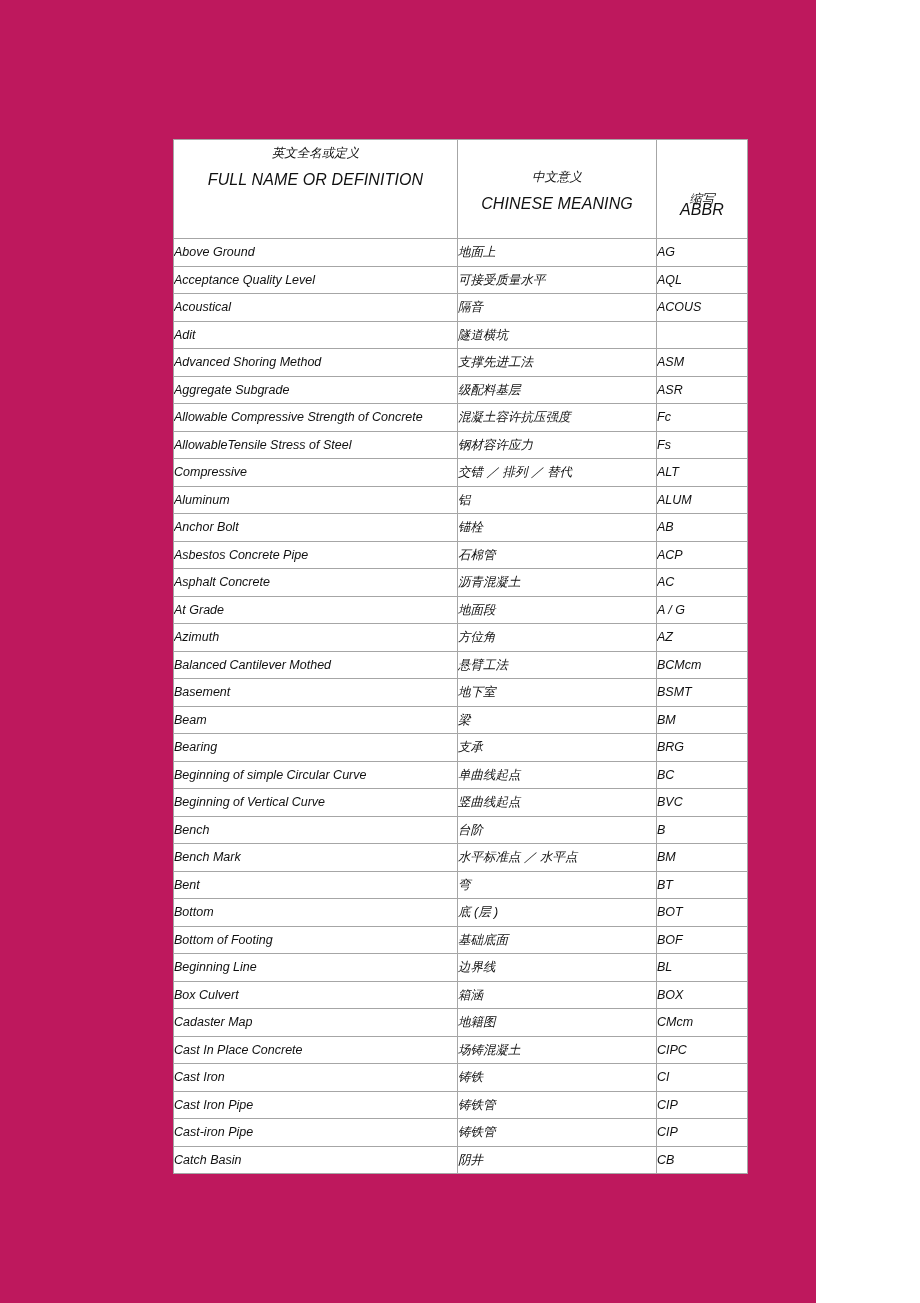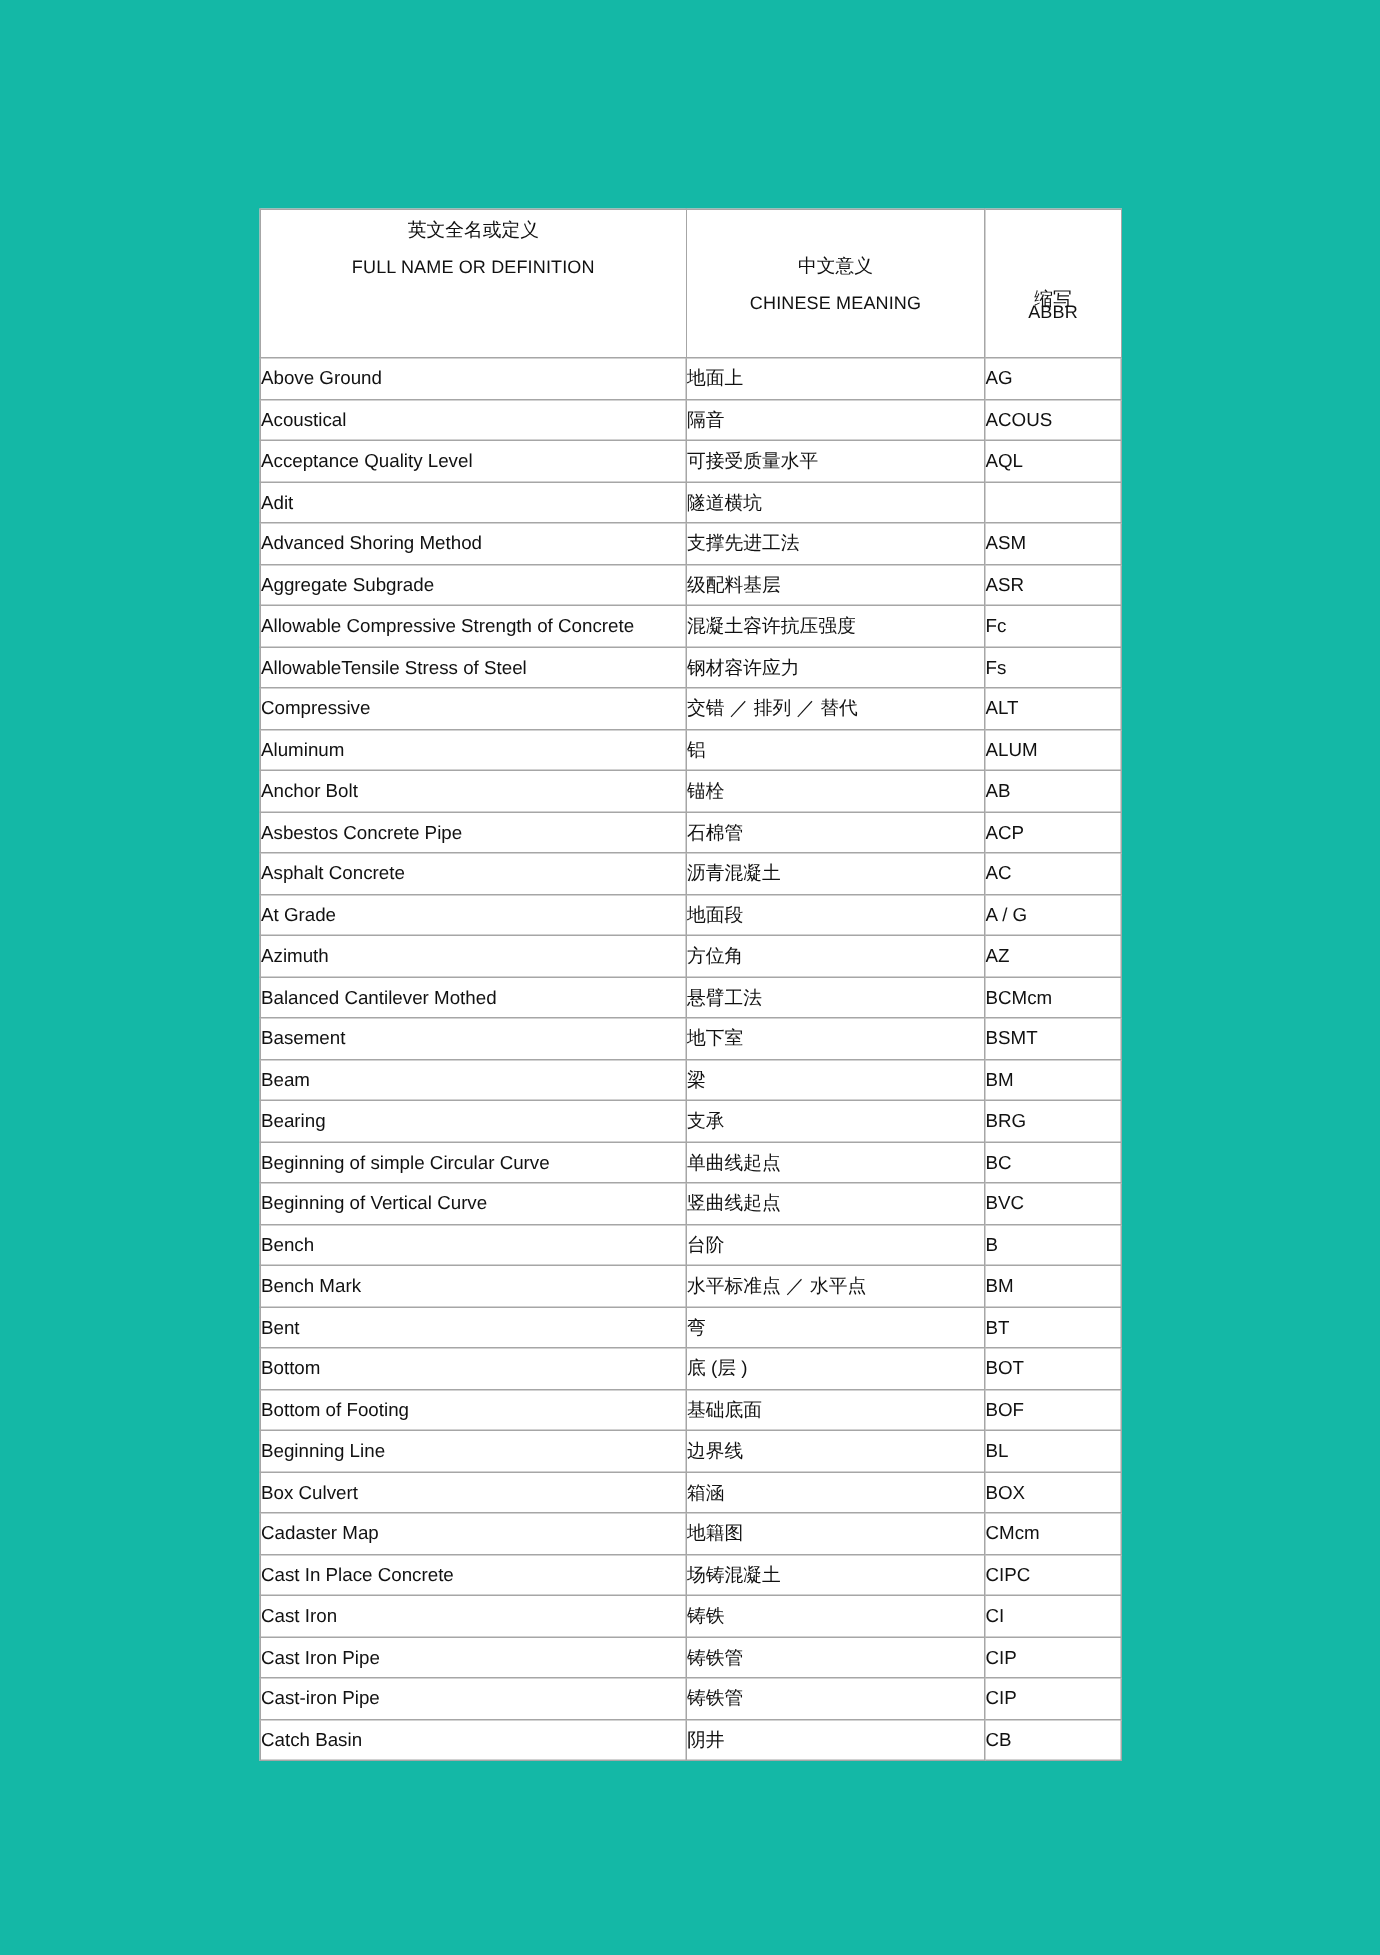--- a/index.html
+++ b/index.html
@@ -11,23 +11,24 @@
     width: 920px;
     height: 1303px;
     background: #ffffff;
     font-family: "Liberation Sans", "DejaVu Sans", sans-serif;
     color: #111111;
     overflow: hidden;
   }
 
   #page {
     position: relative;
-    width: 920px;
+    width: 816px;
     height: 1303px;
-    background: #14b8a6;
+    background: #be185d;
+    font-style: italic;
   }
 
   
   #abbr-table {
     position: absolute;
     left: 173px;
     top: 139px;
     width: 574px;
     border-collapse: collapse;
     table-layout: fixed;
@@ -57,21 +58,21 @@
     position: absolute;
     left: 0;
     right: 0;
     text-align: center;
     line-height: 1.0;
   }
   .hdr-zh {
     font-size: 12.5px;
   }
   .hdr-en {
-    font-size: 12px;
+    font-size: 16px;
     letter-spacing: 0.1px;
   }
 
   
   .hdr-c1 .hdr-zh { top: 7px; }
   .hdr-c1 .hdr-en { top: 32px; }
 
   
   .hdr-c2 .hdr-zh { top: 31px; }
   .hdr-c2 .hdr-en { top: 56px; }
@@ -134,30 +135,30 @@
       </tr>
     </thead>
 
     <tbody id="table-body">
         <tr>
           <td class="cell-en">Above Ground</td>
           <td class="cell-zh">地面上</td>
           <td class="cell-ab">AG</td>
         </tr>
         <tr>
+          <td class="cell-en">Acceptance Quality Level</td>
+          <td class="cell-zh">可接受质量水平</td>
+          <td class="cell-ab">AQL</td>
+        </tr>
+        <tr>
           <td class="cell-en">Acoustical</td>
           <td class="cell-zh">隔音</td>
           <td class="cell-ab">ACOUS</td>
         </tr>
         <tr>
-          <td class="cell-en">Acceptance Quality Level</td>
-          <td class="cell-zh">可接受质量水平</td>
-          <td class="cell-ab">AQL</td>
-        </tr>
-        <tr>
           <td class="cell-en">Adit</td>
           <td class="cell-zh">隧道横坑</td>
           <td class="cell-ab"></td>
         </tr>
         <tr>
           <td class="cell-en">Advanced Shoring Method</td>
           <td class="cell-zh">支撑先进工法</td>
           <td class="cell-ab">ASM</td>
         </tr>
         <tr>

